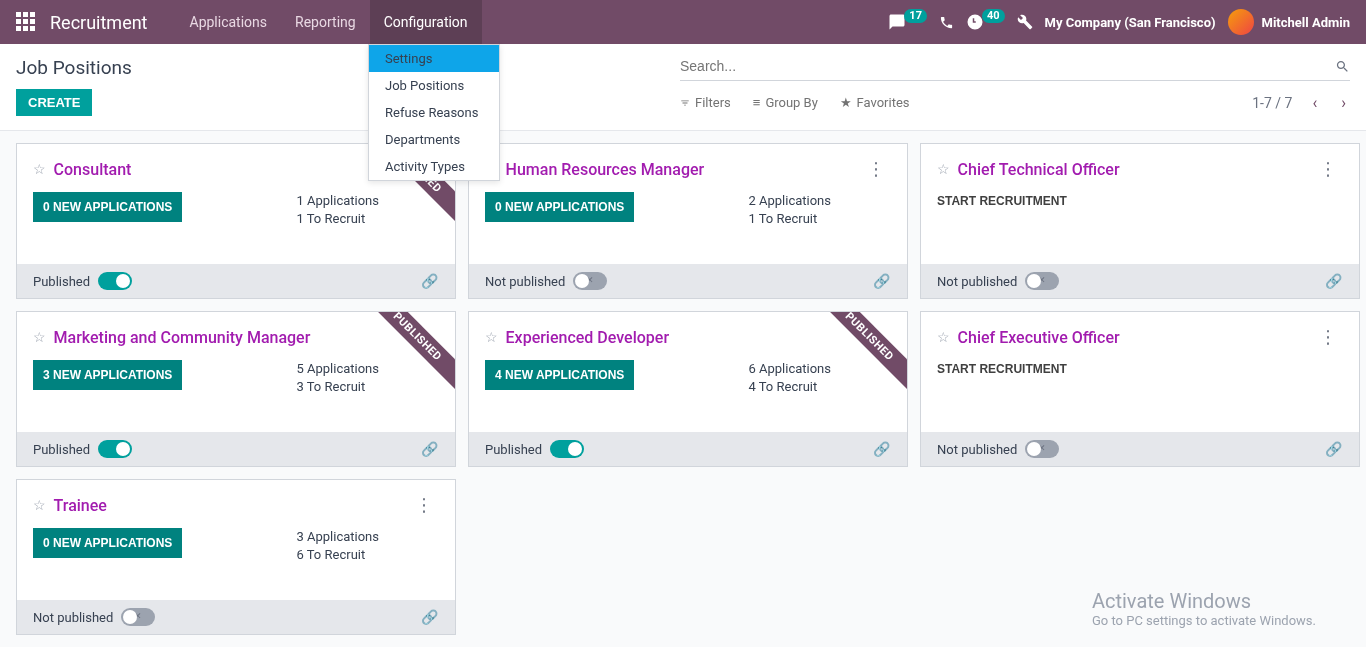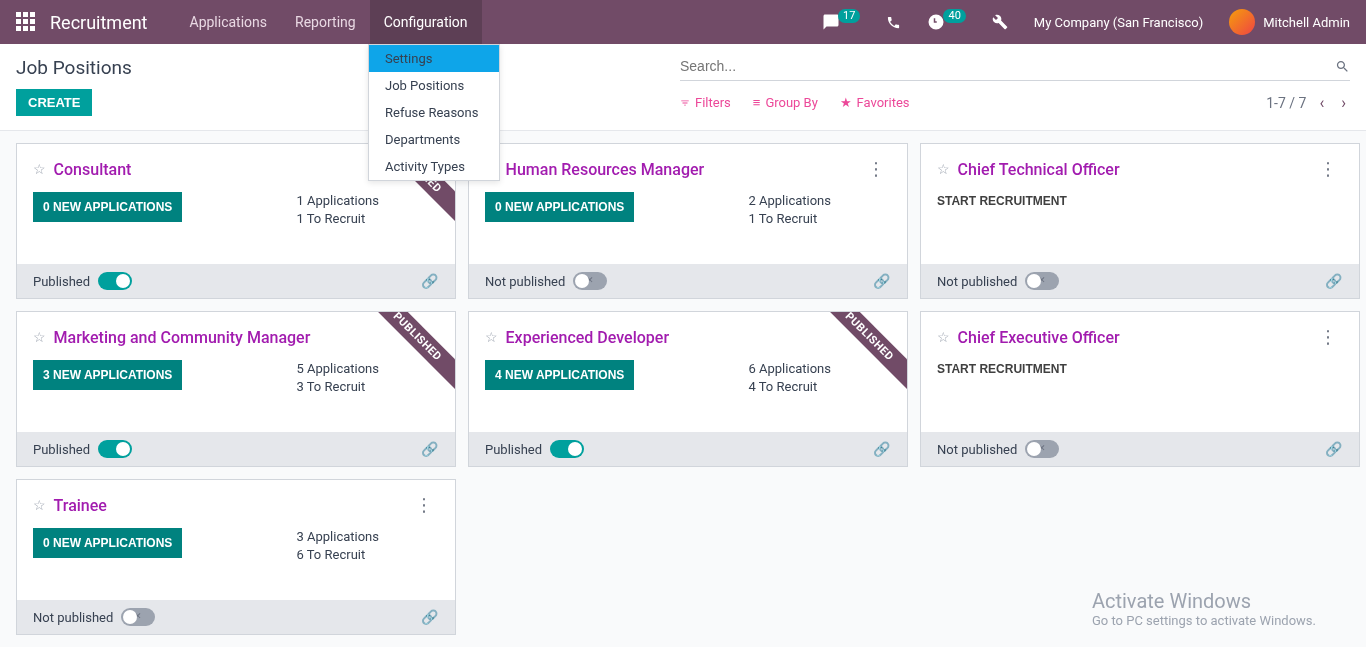--- a/index.html
+++ b/index.html
@@ -4,40 +4,40 @@
   <style>
     * { margin: 0; padding: 0; box-sizing: border-box; }
     body { font-family: -apple-system, BlinkMacSystemFont, "Segoe UI", Roboto, Helvetica, Arial, sans-serif; font-size: 14px; color: #374151; background: #fff; width: 1366px; height: 656px; overflow: hidden; position: relative; }
     
     .navbar { height: 44px; background: #714B67; display: flex; align-items: center; padding: 0 16px; color: #fff; }
     .nav-apps { width: 20px; height: 20px; display: grid; grid-template: repeat(3,5px)/repeat(3,5px); gap: 2px; margin-right: 14px; cursor: pointer; }
     .nav-apps span { background: #fff; }
     .nav-brand { font-size: 18px; margin-right: 28px; }
     .nav-link { padding: 0 14px; height: 44px; display: flex; align-items: center; color: #e9d8e3; cursor: pointer; font-size: 14px; }
     .nav-link.active { background: #5d3f55; color: #fff; }
-    .nav-right { margin-left: auto; display: flex; align-items: center; gap: 26px; }
+    .nav-right { margin-left: auto; display: flex; align-items: center; gap: 12px; font-weight: bold; }
     .nav-icn { cursor: pointer; display: flex; align-items: center; position: relative; }
     .badge { background: #00A09D; color: #fff; border-radius: 9px; padding: 0 5px; font-size: 11px; line-height: 14px; margin-left: -2px; position: relative; top: -6px; }
     .avatar { width: 26px; height: 26px; border-radius: 50%; background: linear-gradient(135deg,#f59e0b,#ef4444); margin-right: 8px; }
     
     .dd { position: absolute; top: 44px; left: 368px; background: #fff; border: 1px solid #d1d5db; min-width: 132px; z-index: 100; box-shadow: 0 2px 6px rgba(0,0,0,0.1); }
     .dd-item { padding: 6px 16px; cursor: pointer; font-size: 13px; color: #374151; }
     .dd-item.hl { background: #0ea5e9; }
     
     .controls { padding: 10px 16px 14px; }
     .ctrl-top { display: flex; align-items: center; }
     .page-title { font-size: 19px; color: #374151; }
     .search-wrap { margin-left: auto; width: 670px; display: flex; align-items: center; border-bottom: 1px solid #d1d5db; padding-bottom: 2px; }
     .search-in { flex: 1; border: none; outline: none; font-size: 14px; padding: 4px 0; }
     .ctrl-bot { display: flex; align-items: center; margin-top: 8px; }
     .btn-create { background: #00A09D; color: #fff; border: none; padding: 6px 12px; font-weight: bold; font-size: 13px; cursor: pointer; }
     .filter-bar { margin-left: auto; width: 670px; display: flex; align-items: center; justify-content: space-between; }
     .f-group { display: flex; gap: 22px; }
-    .f-btn { cursor: pointer; display: flex; align-items: center; gap: 5px; font-size: 13px; color: #ec4899; }
-    .pager { display: flex; align-items: center; gap: 9px; color: #6b7280; }
+    .f-btn { cursor: pointer; display: flex; align-items: center; gap: 5px; font-size: 13px; color: #737373; }
+    .pager { display: flex; align-items: center; gap: 16px; color: #6b7280; }
     .pg-arrow { cursor: pointer; color: #714B67; font-size: 16px; padding: 4px; }
     
     .kanban { padding: 12px 16px; background: #f9fafb; display: grid; grid-template-columns: repeat(3, 440px); gap: 12px; border-top: 1px solid #e5e7eb; }
     .card { background: #fff; border: 1px solid #d1d5db; position: relative; overflow: hidden; }
     .card-body { padding: 14px 16px; min-height: 120px; }
     .card-head { display: flex; align-items: center; margin-bottom: 12px; }
     .star { color: #9ca3af; cursor: pointer; margin-right: 8px; }
     .card-title { color: #a21caf; font-size: 16px; font-weight: 500; cursor: pointer; }
     .dots { margin-left: auto; color: #6b7280; cursor: pointer; font-size: 18px; line-height: 1; padding: 2px 6px; }
     .card-row { display: flex; align-items: flex-start; }

